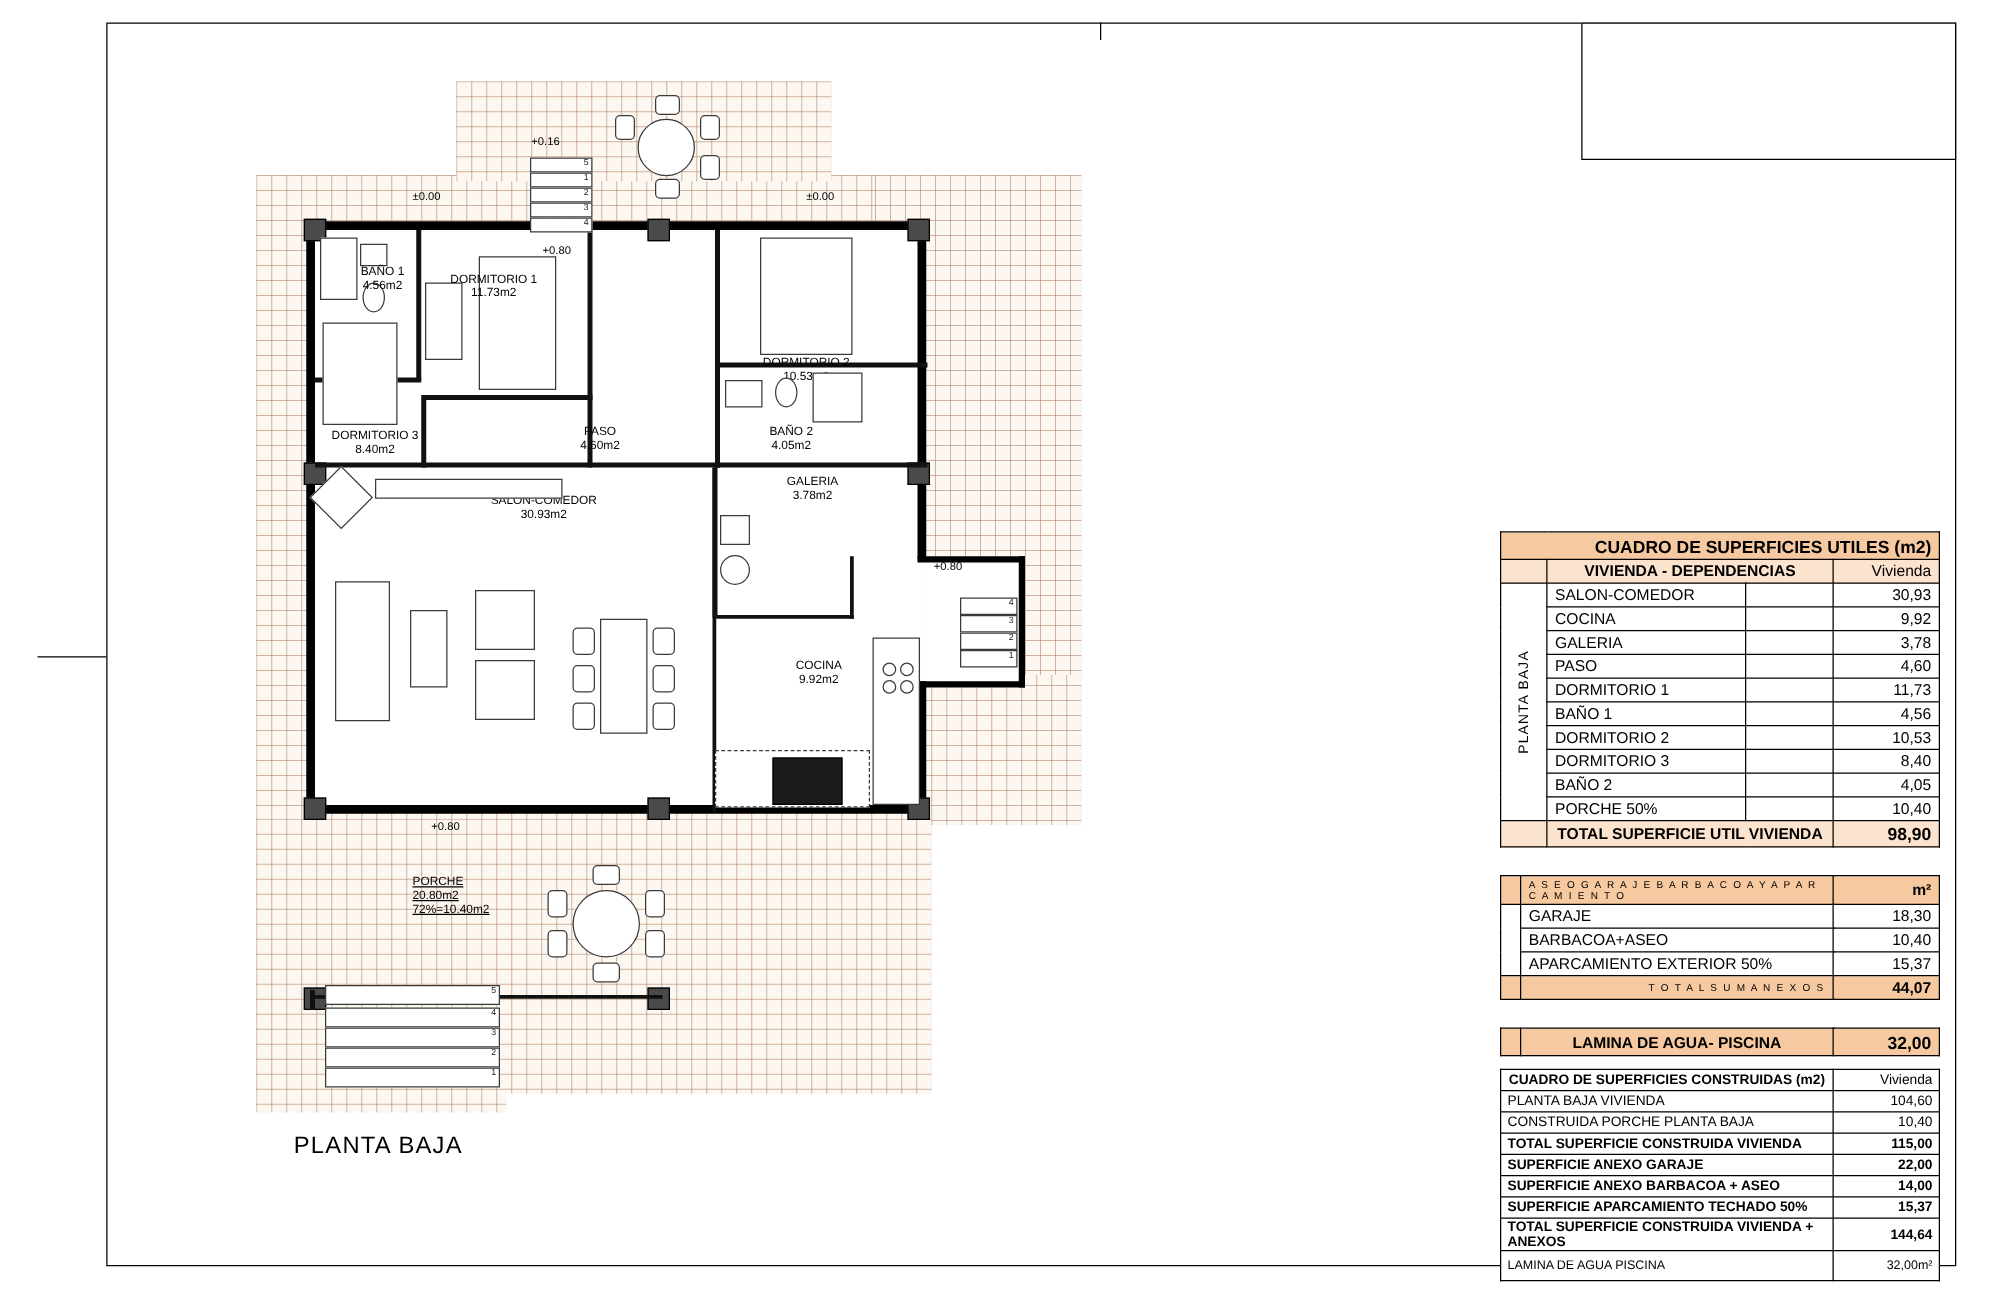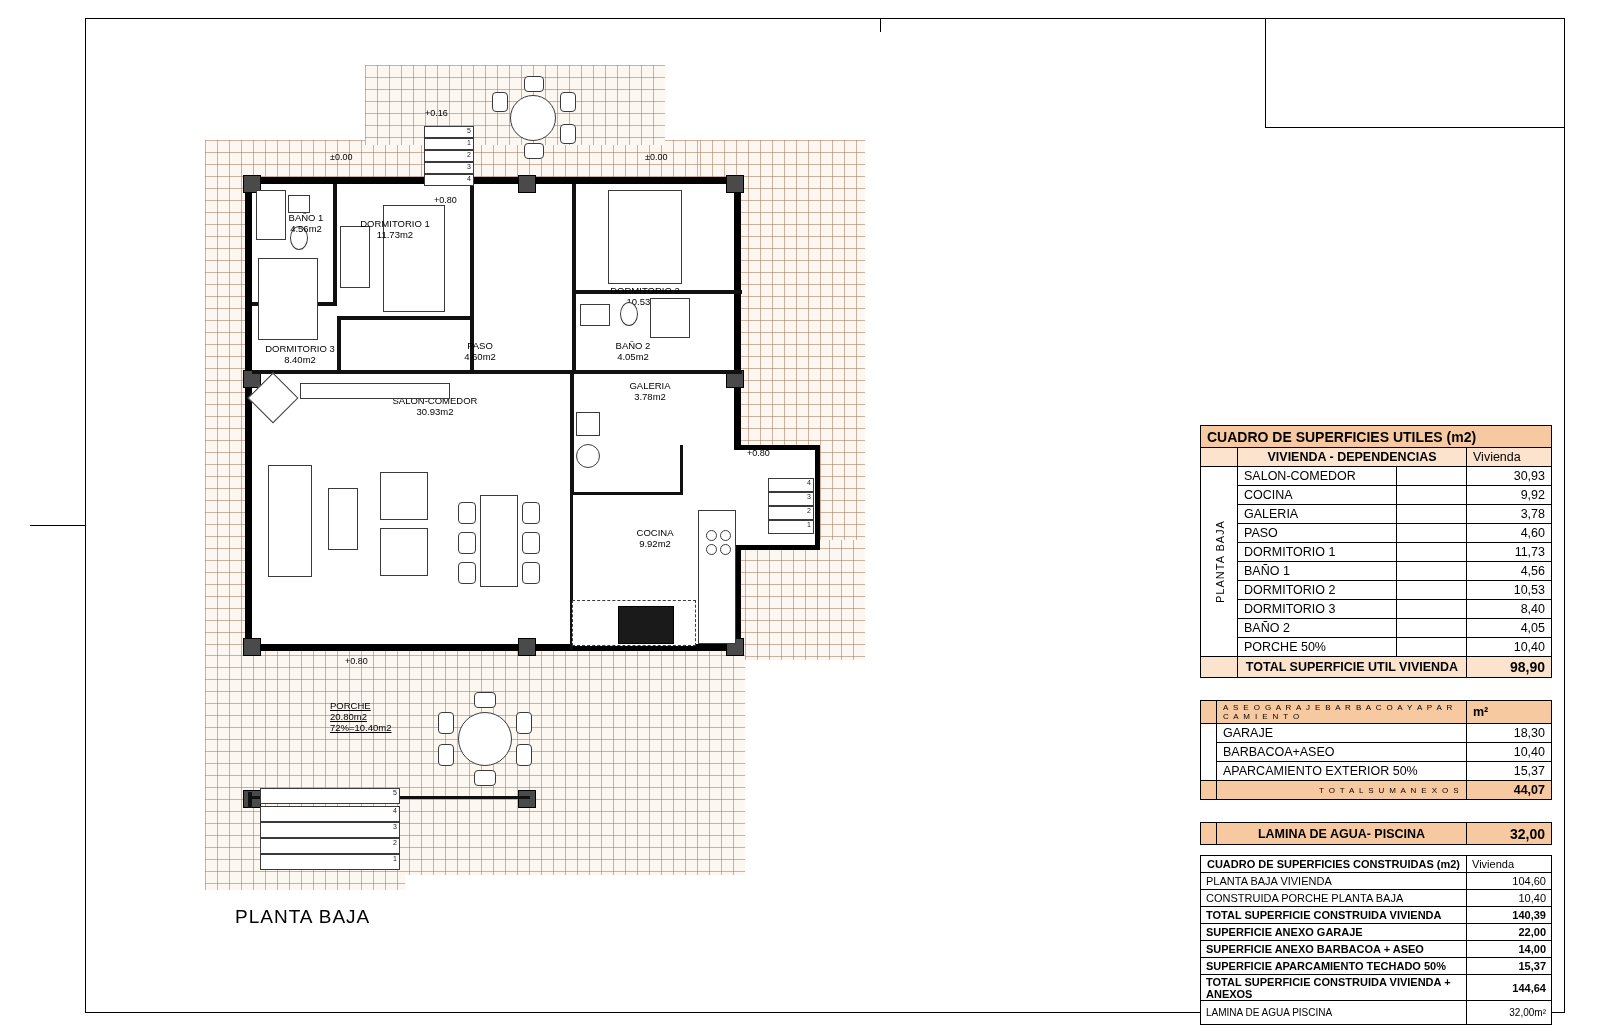--- a/index.html
+++ b/index.html
@@ -30,21 +30,21 @@
   
   .step{position:absolute;border:1px solid #3a3a3a;background:#fff;font-size:7px;text-align:right;padding-right:2px;box-sizing:border-box;color:#222;}
 
   
   .tbl{position:absolute;border-collapse:collapse;font-size:12.5px;background:#fff;}
   .tbl td{border:1px solid #000;padding:2px 6px;height:18px;box-sizing:border-box;}
   .or{background:#f7c9a0;}
   .or-l{background:#fbe3cd;}
   .hdr{font-weight:bold;text-align:center;}
   .num{text-align:right;}
-  .ctr{text-align:left;}
+  .ctr{text-align:right;}
   .vert{writing-mode:vertical-rl;transform:rotate(180deg);font-size:11px;letter-spacing:1px;text-align:center;}
   .tiny{font-size:8px;letter-spacing:1.4px;}
   .t1{left:1200px;top:425px;width:352px;}
   .t2{left:1200px;top:700px;width:352px;}
   .t3{left:1200px;top:822px;width:352px;}
   .t4{left:1200px;top:855px;width:352px;font-size:11px;}
   .t5{left:1200px;top:1000px;width:352px;font-size:10px;}
   .t4 td{height:17px;padding:1px 5px;}
   .t5 td{height:16px;padding:6px 5px;}
   .b{font-weight:bold;}
@@ -349,21 +349,21 @@
     <tr>
           <td>PLANTA BAJA VIVIENDA</td>
           <td class="num">104,60</td>
         </tr>
     <tr>
           <td>CONSTRUIDA PORCHE PLANTA BAJA</td>
           <td class="num">10,40</td>
         </tr>
     <tr>
           <td class="b">TOTAL SUPERFICIE CONSTRUIDA VIVIENDA</td>
-          <td class="num b">140,39</td>
+          <td class="num b">115,00</td>
         </tr>
     <tr>
           <td class="b">SUPERFICIE ANEXO GARAJE</td>
           <td class="num b">22,00</td>
         </tr>
     <tr>
           <td class="b">SUPERFICIE ANEXO BARBACOA + ASEO</td>
           <td class="num b">14,00</td>
         </tr>
     <tr>

